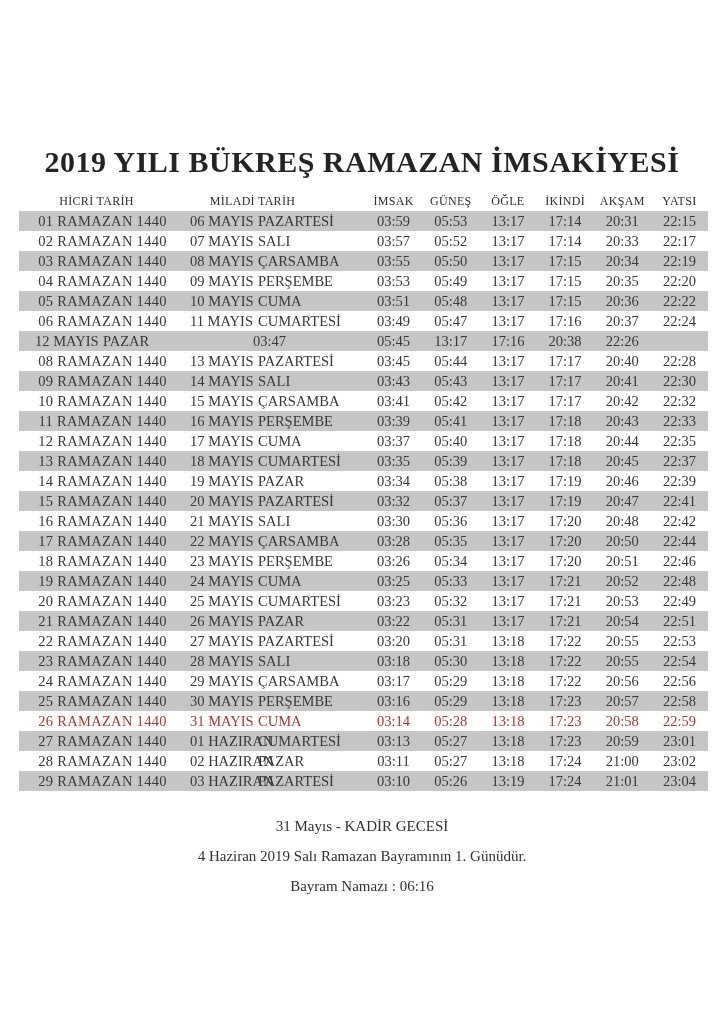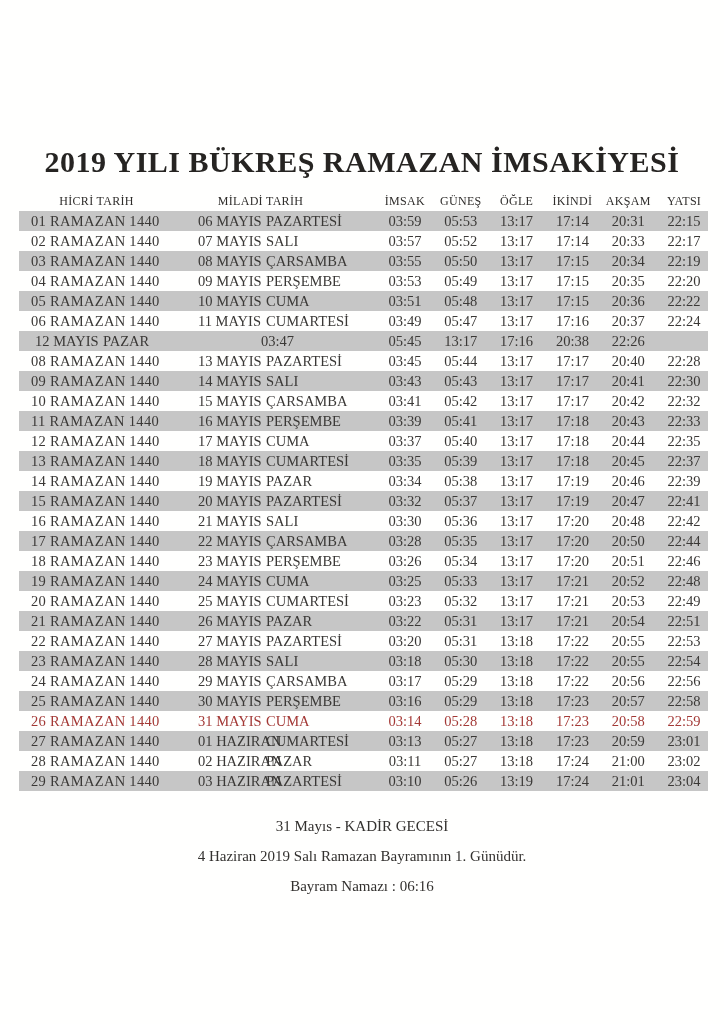--- a/index.html
+++ b/index.html
@@ -22,40 +22,39 @@
     letter-spacing: 0.5px;
     color: #262422;
   }
   .imsakiye-table {
     width: 689px;
     margin: 12px 0 0 19px;
   }
   .thead, .row {
     display: grid;
     grid-template-columns: 155px 191px repeat(6, 1fr);
-    gap: 8px;
   }
   .thead {
     height: 20px;
     line-height: 20px;
     font-size: 12px;
     letter-spacing: 0.3px;
     color: #2f2d2b;
     margin-bottom: 0;
   }
   .th { text-align: center; white-space: nowrap; }
   .th-miladi { padding-right: 34px; }
   .row {
     height: 20px;
     line-height: 20px;
     font-size: 14.5px;
   }
   .row.stripe { background: var(--stripe, #c6c6c6); }
   .row.highlight { color: var(--highlight, #a33936); }
-  .c-hicri { padding-left: 12px; letter-spacing: 0.3px; white-space: nowrap; }
+  .c-hicri { padding-left: 12px; letter-spacing: 0.3px; white-space: nowrap; text-align: center; }
   .c-miladi { white-space: nowrap; }
   .c-date { display: inline-block; width: 68px; margin-left: 16px; }
   .c-day { display: inline-block; }
   .c-time { text-align: center; white-space: nowrap; }
   .footer {
     margin-top: 20px;
     text-align: center;
     font-size: 15px;
     line-height: 30px;
     color: #33312f;

